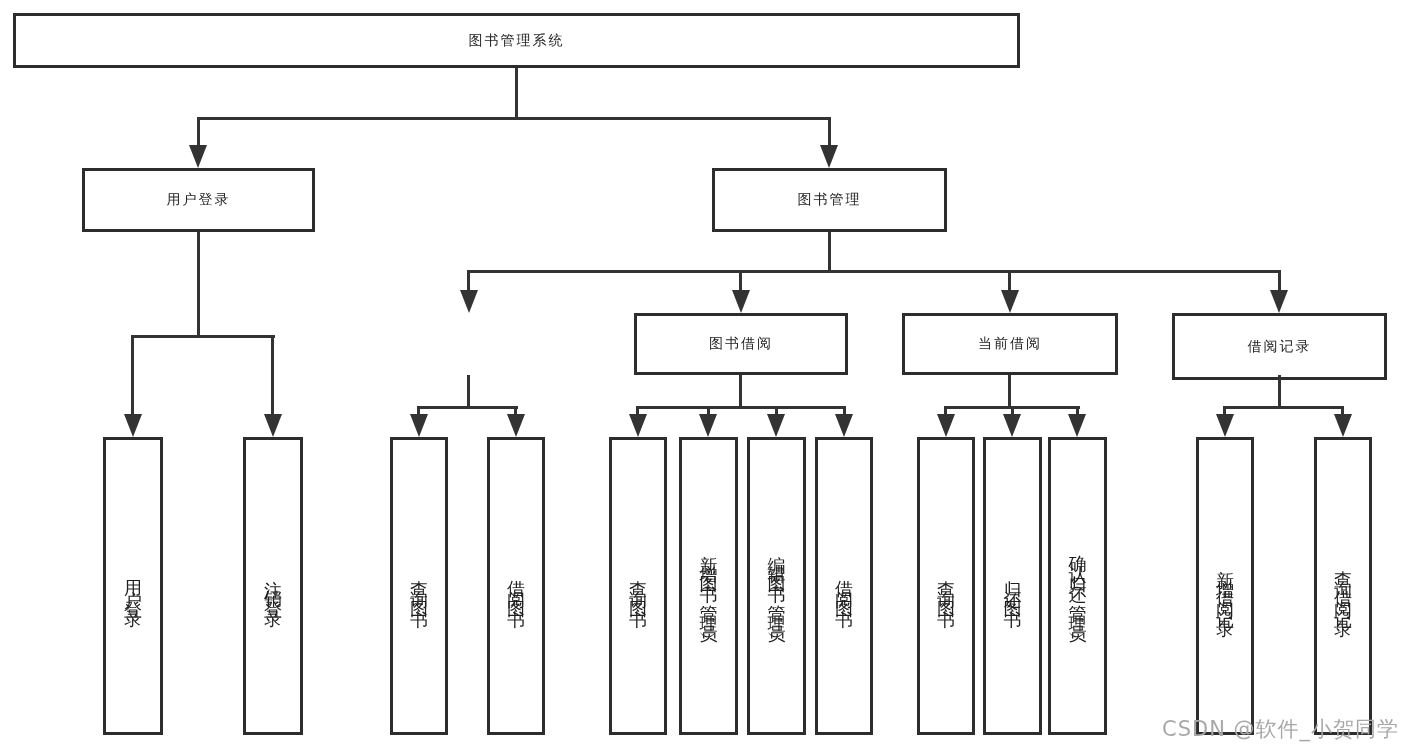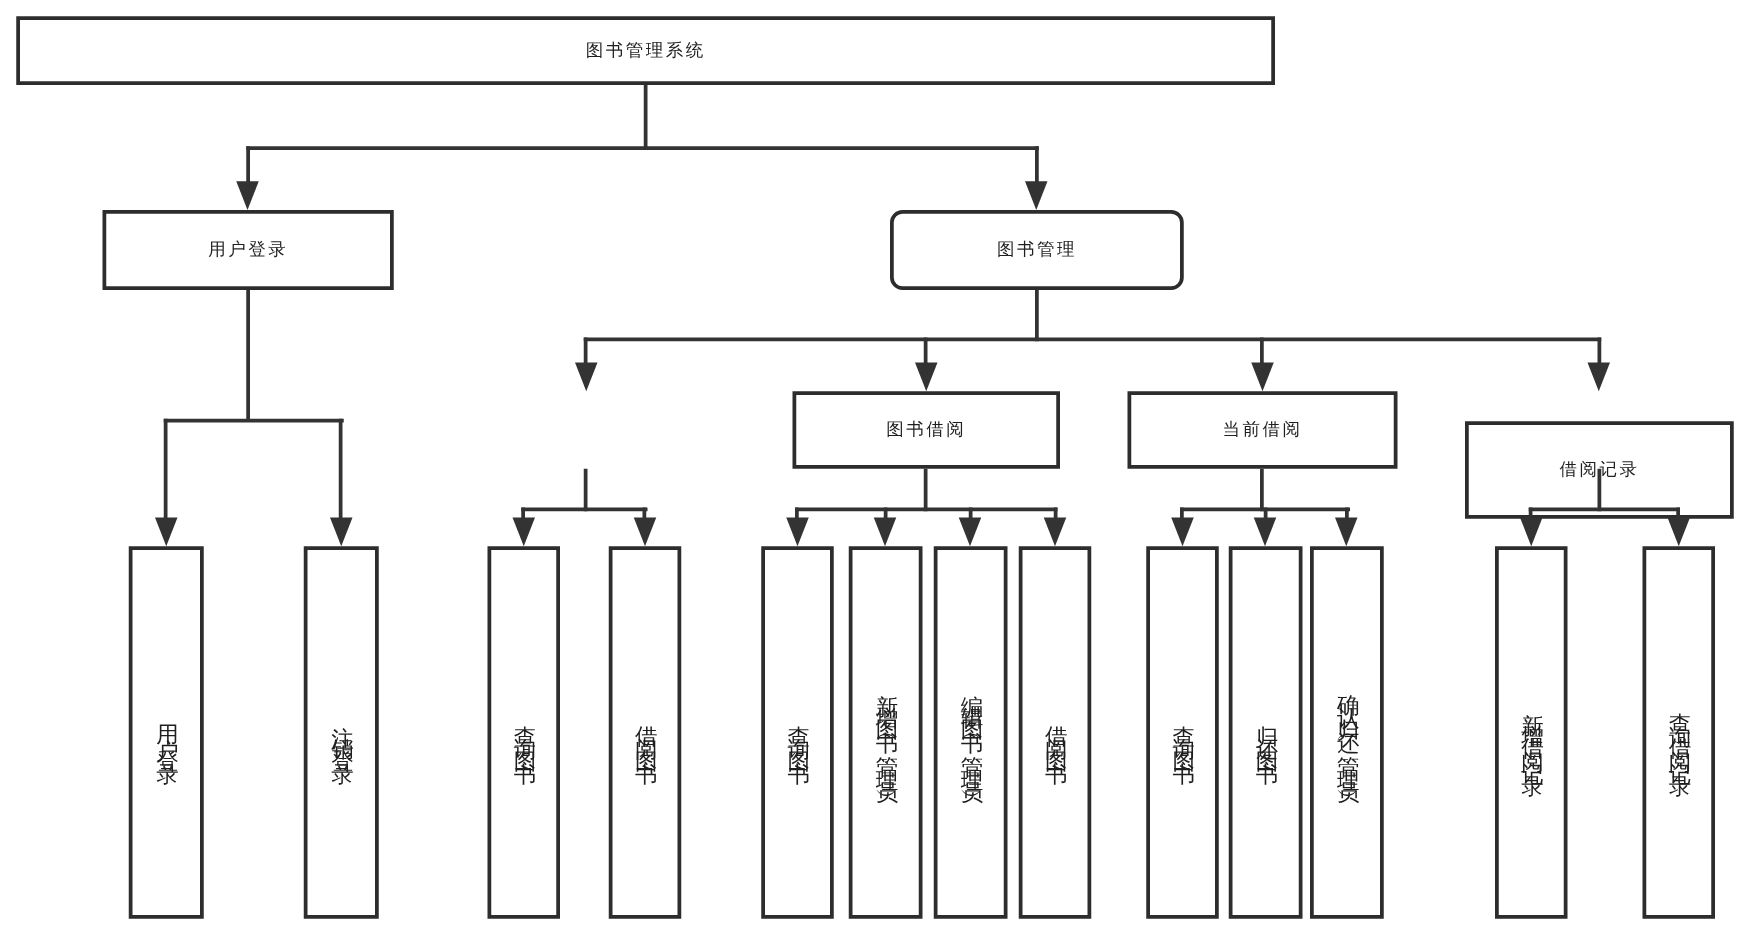--- a/index.html
+++ b/index.html
@@ -33,31 +33,31 @@
 
 <div id="canvas">
 
   <div class="box" style="left:13px;top:13px;width:1007px;height:55px;">
     <span class="hlabel">图书管理系统</span>
   </div>
 
   <div class="box" style="left:82px;top:168px;width:233px;height:64px;">
     <span class="hlabel">用户登录</span>
   </div>
-  <div class="box" style="left:712px;top:168px;width:235px;height:64px;border-radius:10px;">
+  <div class="box" style="left:712px;top:168px;width:235px;height:64px;">
     <span class="hlabel">图书管理</span>
   </div>
 
   <div class="box" style="left:902px;top:313px;width:216px;height:62px;">
     <span class="hlabel">当前借阅</span>
   </div>
   <div class="box" style="left:634px;top:313px;width:214px;height:62px;">
     <span class="hlabel">图书借阅</span>
   </div>
-  <div class="box" style="left:1172px;top:313px;width:215px;height:78px;margin-top:24px;">
+  <div class="box" style="left:1172px;top:313px;width:215px;height:67px;">
     <span class="hlabel">借阅记录</span>
   </div>
 
   <div class="box leaf" style="left:103px;top:437px;width:60px;height:298px;">
     <span class="vtext">用户登录</span>
   </div>
   <div class="box leaf" style="left:243px;top:437px;width:60px;height:298px;">
     <span class="vtext">注销登录</span>
   </div>
 
@@ -150,14 +150,15 @@
   <div class="arrow" style="left:1003px;top:414px;"></div>
   <div class="arrow" style="left:1068px;top:414px;"></div>
 
   <div class="vline" style="left:1278px;top:375px;height:34px;"></div>
   <div class="hline" style="left:1223px;top:406px;width:121px;"></div>
   <div class="vline" style="left:1223px;top:406px;height:10px;"></div>
   <div class="vline" style="left:1341px;top:406px;height:10px;"></div>
   <div class="arrow" style="left:1216px;top:414px;"></div>
   <div class="arrow" style="left:1334px;top:414px;"></div>
 
+  <div class="watermark" style="left:1162px;top:715px;">CSDN @软件_小贺同学</div>
 
 </div>
 
 </body></html>

